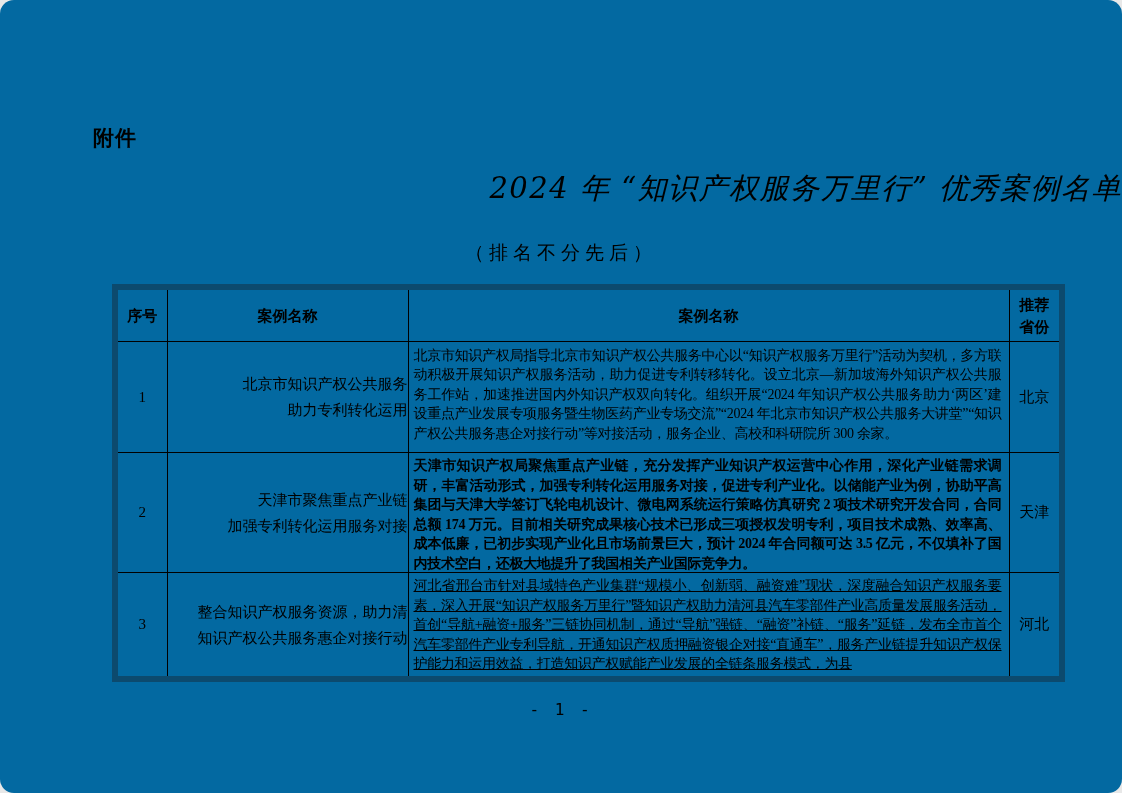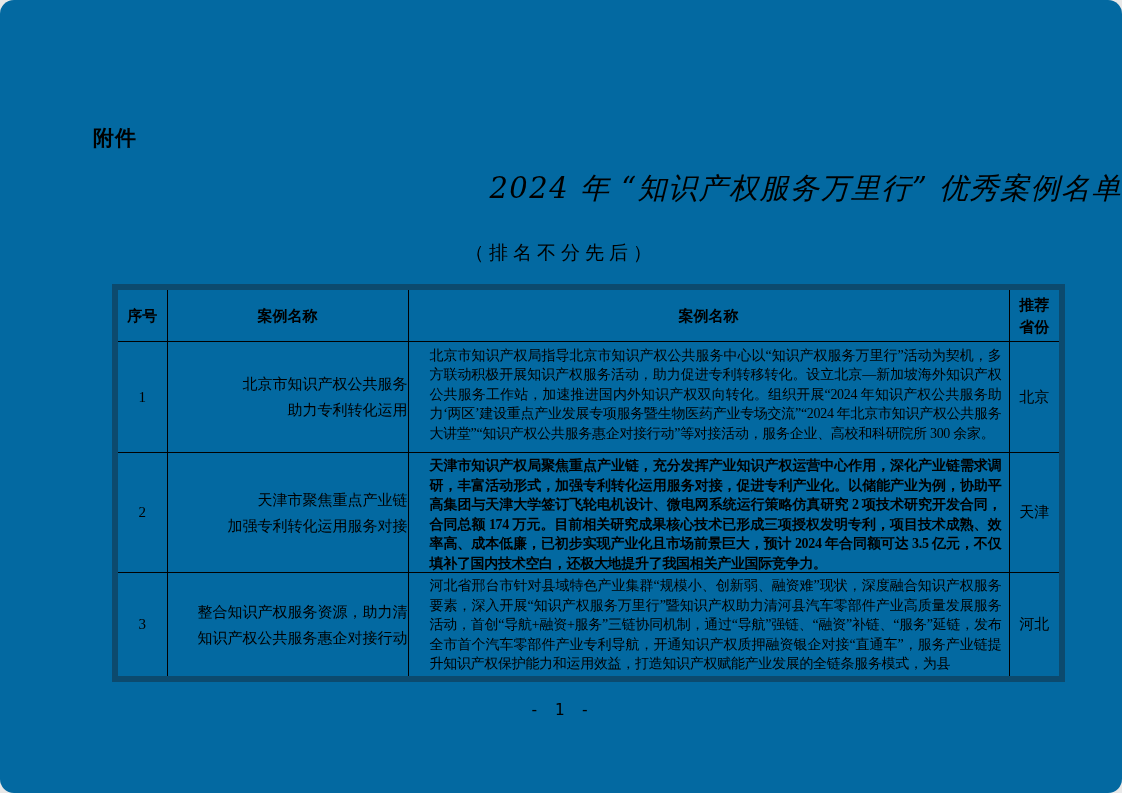--- a/index.html
+++ b/index.html
@@ -80,29 +80,29 @@
     font-size: 15px;
     line-height: 26px;
     white-space: pre-line;
   }
   td.summary-cell { vertical-align: top; }
   .summary-inner {
     font-size: 14px;
     line-height: 19.6px;
     text-align: justify;
     letter-spacing: -0.3px;
-    padding: 3px 7px 0 21px;
+    padding: 3px 7px 0 5px;
     overflow: hidden;
   }
   tr.r1 { height: 111px; }
   tr.r1 .summary-inner { height: 106px; }
   tr.r2 { height: 120px; }
   tr.r2 .summary-inner { height: 116px; font-weight: bold; }
   tr.r3 { height: 105px; }
-  tr.r3 .summary-inner { height: 100px; }
+  tr.r3 .summary-inner { height: 100px; text-decoration: underline; }
   .page-number {
     position: absolute;
     left: 0;
     top: 700px;
     width: 100%;
     text-align: center;
     font-family: "DejaVu Sans Mono", monospace;
     font-size: 16px;
     letter-spacing: 3px;
   }

